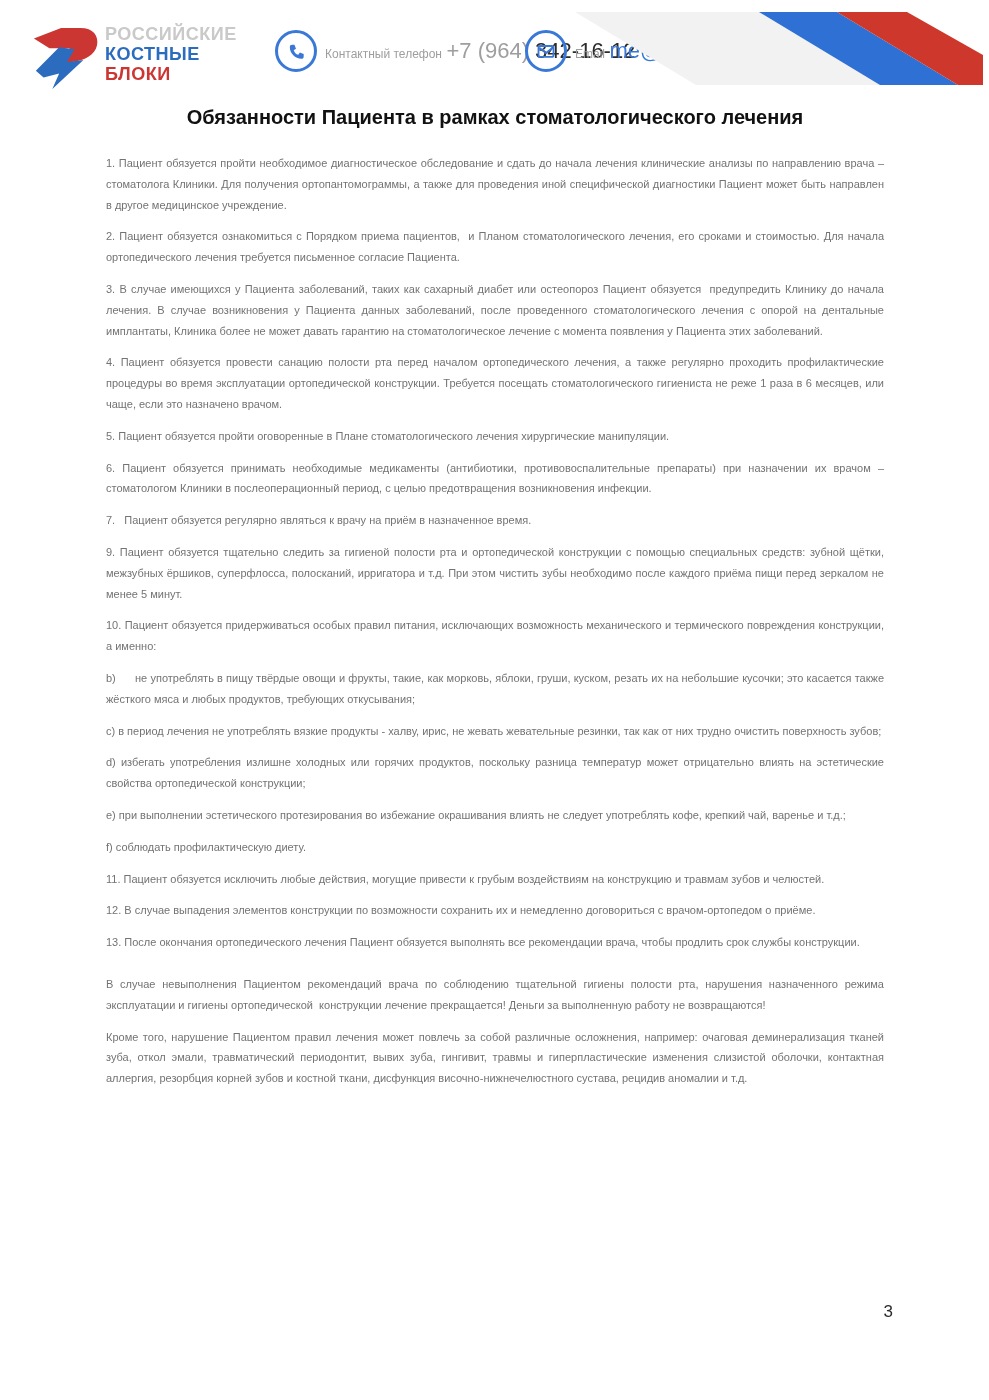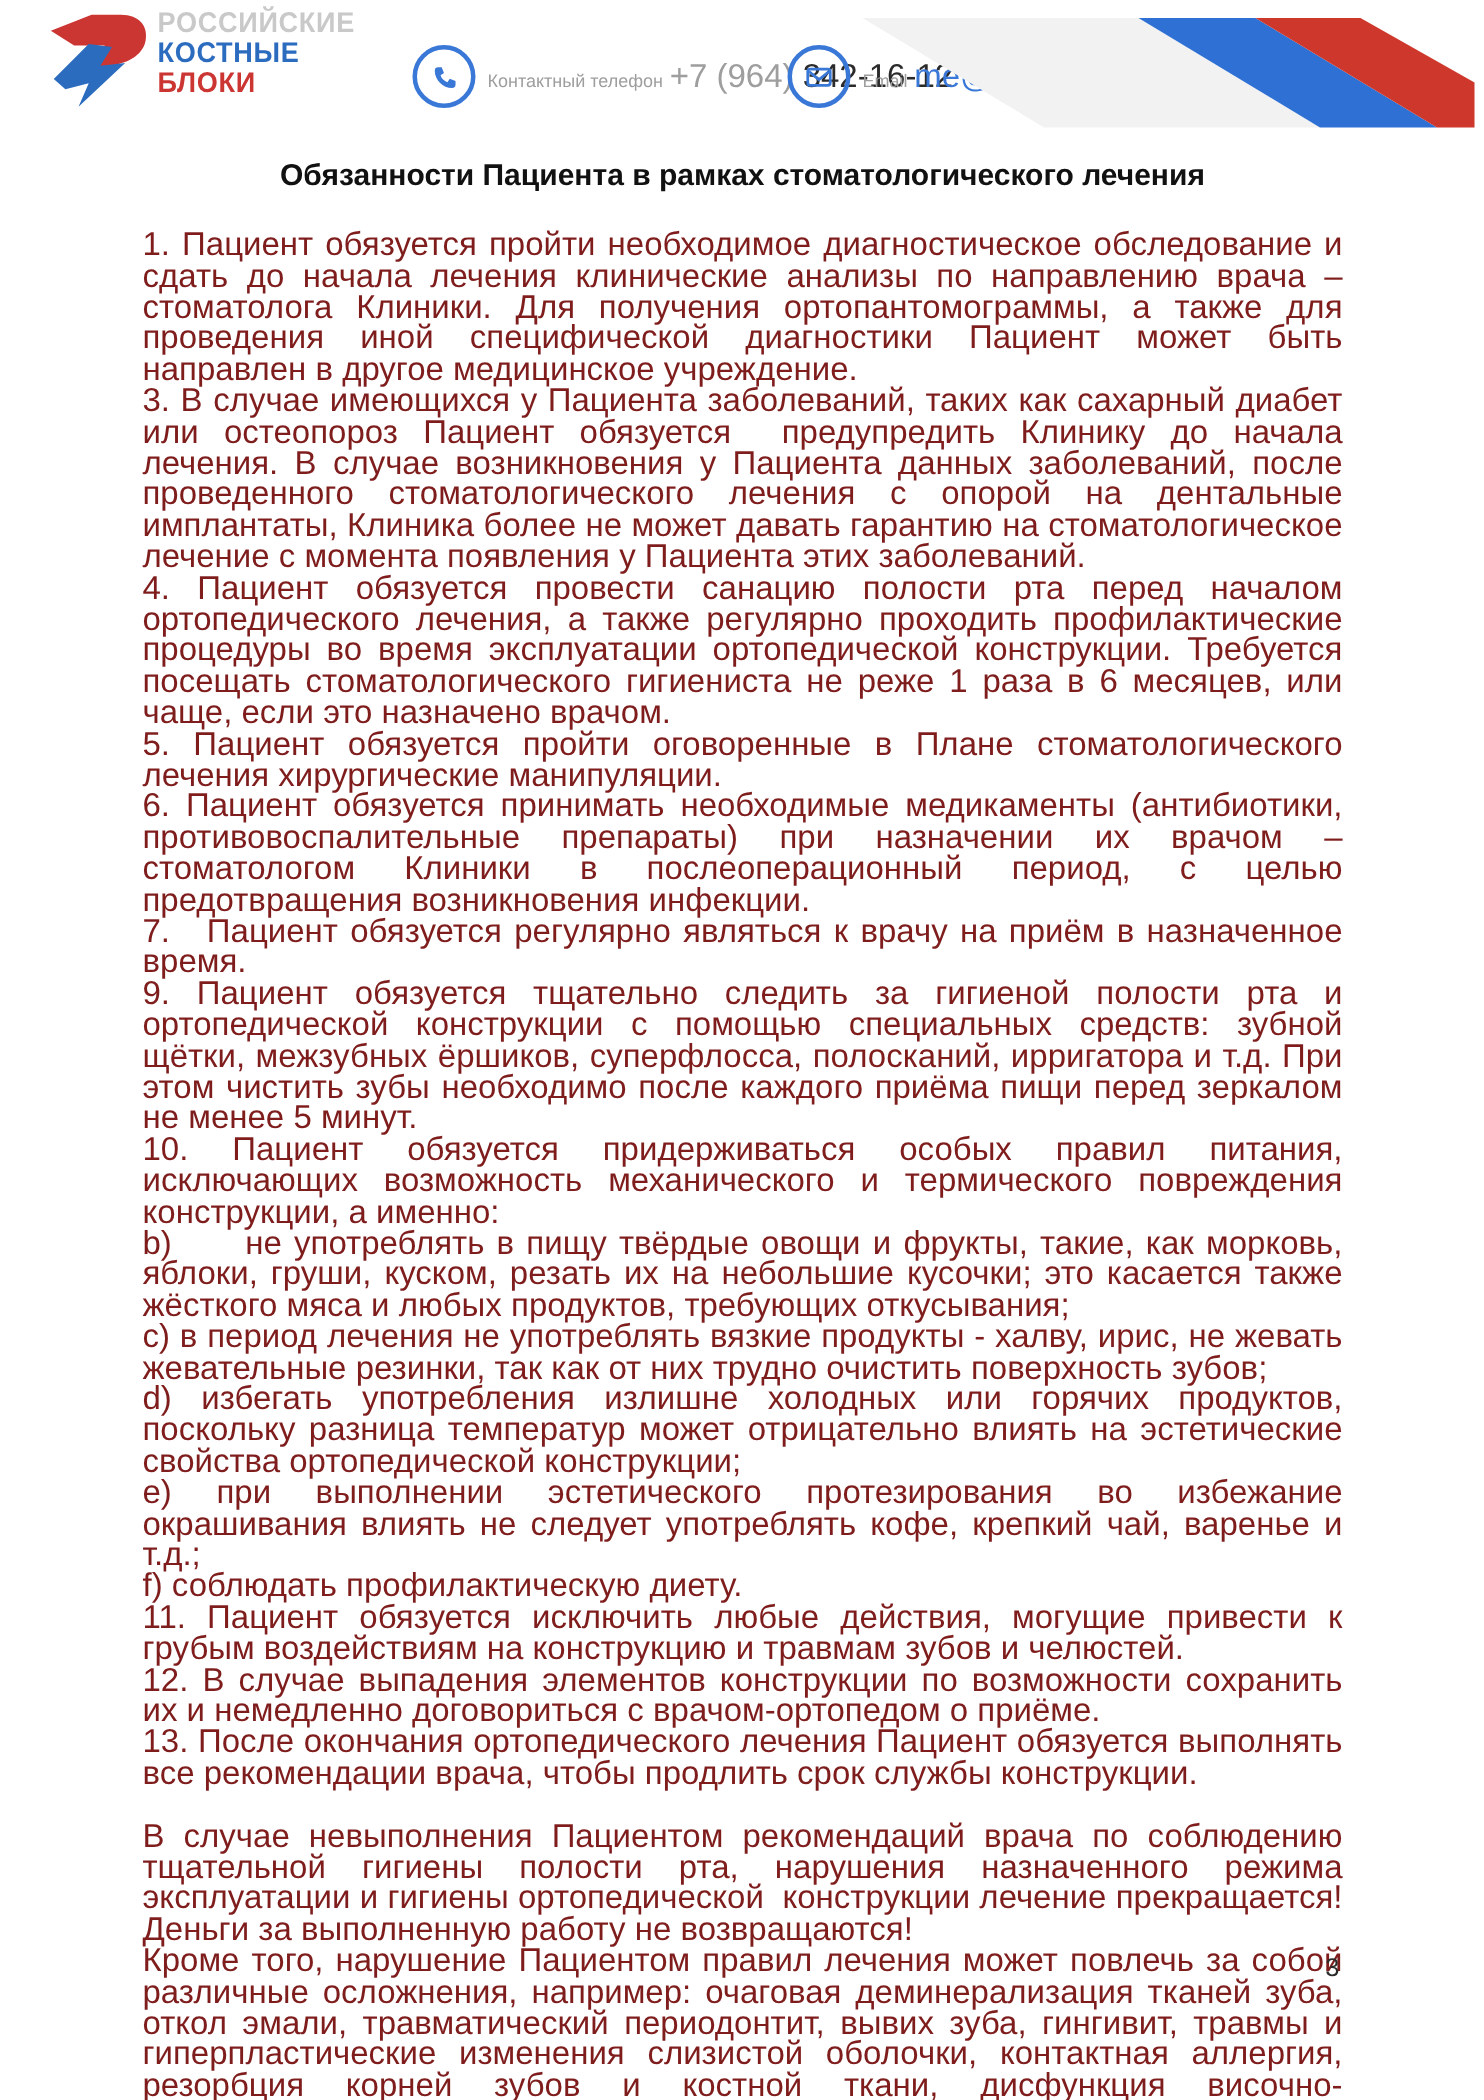--- a/index.html
+++ b/index.html
@@ -6,21 +6,21 @@
   .page{
     position:relative;
     width:989px;height:1400px;
     background:#ffffff;
     overflow:hidden;
     font-family:"Liberation Sans",sans-serif;
     color:#1c1c1c;
   }
   
   .header{position:relative;height:100px;}
-  .logo{position:absolute;left:27px;top:6px;display:flex;align-items:flex-start;}
+  .logo{position:absolute;left:27px;top:24px;display:flex;align-items:flex-start;}
   .logo-mark{width:74px;height:68px;margin-right:4px;}
   .logo-text{display:flex;flex-direction:column;line-height:20px;font-weight:bold;
              font-size:19px;letter-spacing:0.5px;transform:scaleX(0.95);transform-origin:left top;}
   .logo-l1{color:#c9c9c9;}
   .logo-l2{color:#2b6cbf;}
   .logo-l3{color:#cb3633;}
   .contact{position:absolute;top:30px;display:flex;align-items:center;}
   .contact.phone{left:275px;}
   .contact.email{left:525px;}
   .contact-icon{width:36px;height:36px;border:3px solid #3a78d8;border-radius:50%;
@@ -32,22 +32,22 @@
   .phone-number{color:#2b2b2b;}
   .email-value{color:#3a78d8;}
   .ribbon{position:absolute;right:0;top:0;width:489px;height:100px;}
   
   .doc-title{
     width:800px;margin:6px 0 24px 95px;
     text-align:center;font-weight:bold;font-size:20px;color:#111111;
   }
   .doc-body{width:800px;margin-left:95px;}
   .para{
-    margin:0;font-size:22px;line-height:20.8px;
-    text-align:justify;color:#7f1d1d;
+    margin:11px;font-size:11px;line-height:20.8px;
+    text-align:justify;color:#737373;
   }
   .para.gap-before{margin-top:21px;}
   .page-number{
     position:absolute;top:1302px;right:96px;
     font-size:17px;color:#2b2b2b;
   }
 </style>
 </head>
 <body>
 
@@ -97,20 +97,21 @@
       <polygon points="259,12 337,12 458,85 380,85" fill="#2e70d3"></polygon>
       <polygon points="337,12 407,12 483,55 483,85 458,85" fill="#ce372b"></polygon>
     </svg>
   </div>
 
   <h1 class="doc-title">Обязанности Пациента в рамках стоматологического лечения</h1>
 
   <div class="doc-body">
 
   <p class="para">1. Пациент обязуется пройти необходимое диагностическое обследование и сдать до начала лечения клинические анализы по направлению врача – стоматолога Клиники. Для получения ортопантомограммы, а также для проведения иной специфической диагностики Пациент может быть направлен в другое медицинское учреждение.</p>
+      <p class="para">2. Пациент обязуется ознакомиться с Порядком приема пациентов,&nbsp; и Планом стоматологического лечения, его сроками и стоимостью. Для начала ортопедического лечения требуется письменное согласие Пациента.</p>
       <p class="para">3. В случае имеющихся у Пациента заболеваний, таких как сахарный диабет или остеопороз Пациент обязуется&nbsp; предупредить Клинику до начала лечения. В случае возникновения у Пациента данных заболеваний, после проведенного стоматологического лечения с опорой на дентальные имплантаты, Клиника более не может давать гарантию на стоматологическое лечение с момента появления у Пациента этих заболеваний.</p>
       <p class="para">4. Пациент обязуется провести санацию полости рта перед началом ортопедического лечения, а также регулярно проходить профилактические процедуры во время эксплуатации ортопедической конструкции. Требуется посещать стоматологического гигиениста не реже 1 раза в 6 месяцев, или чаще, если это назначено врачом.</p>
       <p class="para">5. Пациент обязуется пройти оговоренные в Плане стоматологического лечения хирургические манипуляции.</p>
       <p class="para">6. Пациент обязуется принимать необходимые медикаменты (антибиотики, противовоспалительные препараты) при назначении их врачом – стоматологом Клиники в послеоперационный период, с целью предотвращения возникновения инфекции.</p>
       <p class="para">7.&nbsp;&nbsp; Пациент обязуется регулярно являться к врачу на приём в назначенное время.</p>
       <p class="para">9. Пациент обязуется тщательно следить за гигиеной полости рта и ортопедической конструкции с помощью специальных средств: зубной щётки, межзубных ёршиков, суперфлосса, полосканий, ирригатора и т.д. При этом чистить зубы необходимо после каждого приёма пищи перед зеркалом не менее 5 минут.</p>
       <p class="para">10. Пациент обязуется придерживаться особых правил питания, исключающих возможность механического и термического повреждения конструкции, а именно:</p>
       <p class="para">b)&nbsp;&nbsp;&nbsp;&nbsp;&nbsp; не употреблять в пищу твёрдые овощи и фрукты, такие, как морковь, яблоки, груши, куском, резать их на небольшие кусочки; это касается также жёсткого мяса и любых продуктов, требующих откусывания;</p>
       <p class="para">c) в период лечения не употреблять вязкие продукты - халву, ирис, не жевать жевательные резинки, так как от них трудно очистить поверхность зубов;</p>
       <p class="para">d) избегать употребления излишне холодных или горячих продуктов, поскольку разница температур может отрицательно влиять на эстетические свойства ортопедической конструкции;</p>

